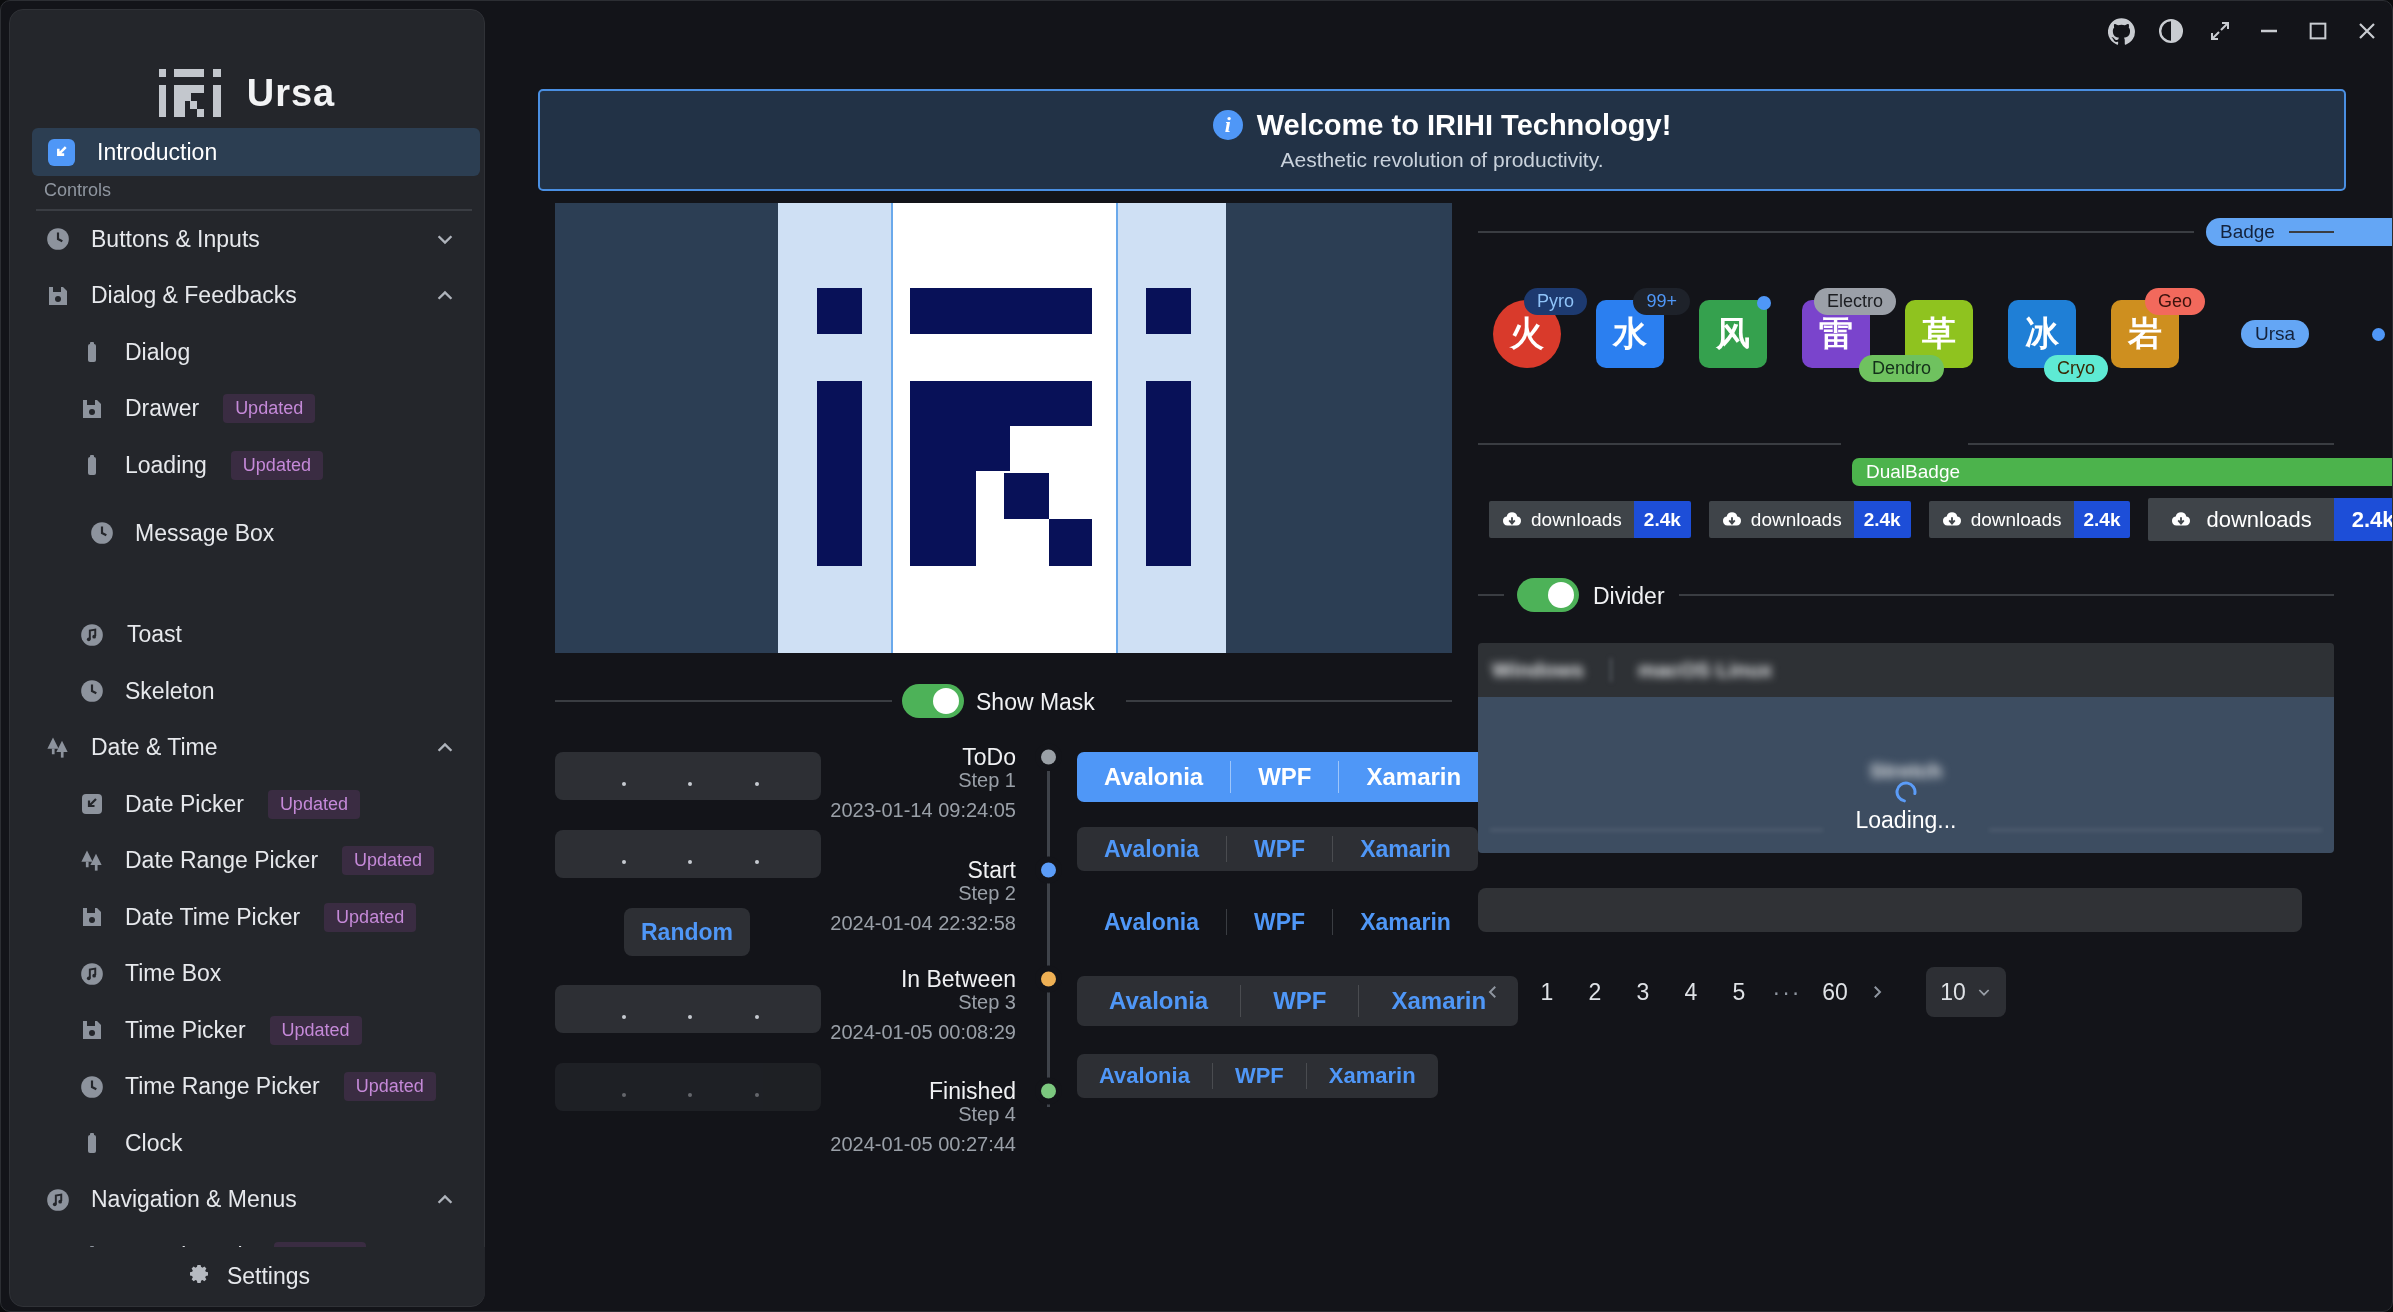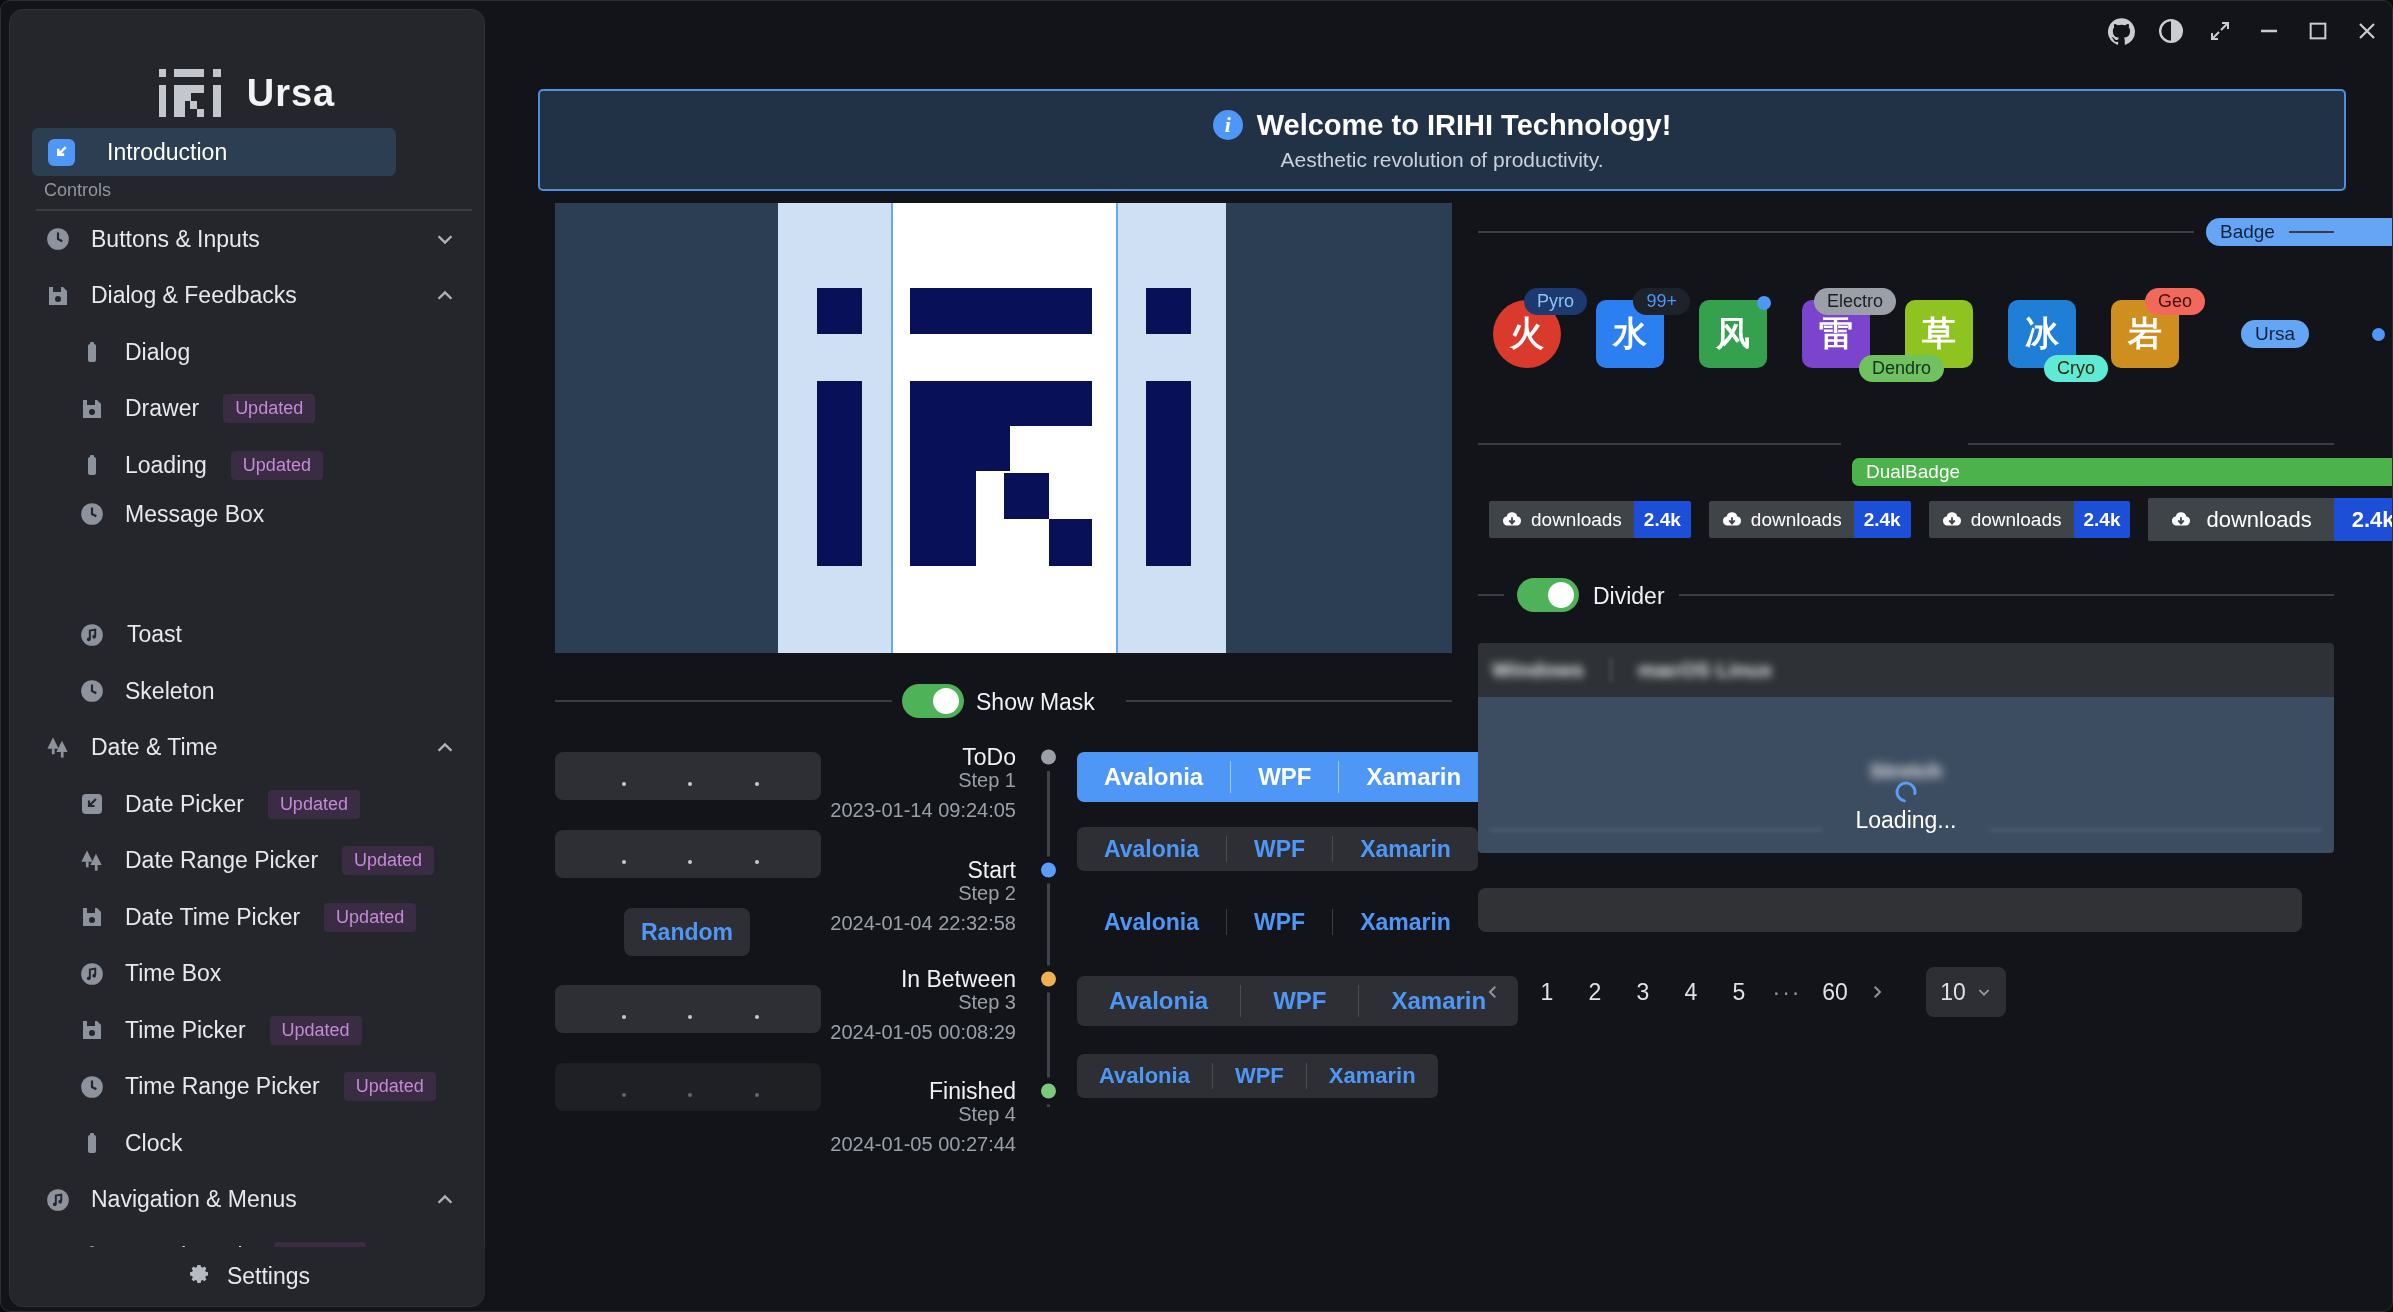--- a/index.html
+++ b/index.html
@@ -7,22 +7,22 @@
   #app{position:relative;width:2393px;height:1312px;background:#131419;border:1px solid #2c2e33;
        border-radius:10px;overflow:hidden;}
   .abs{position:absolute;}
   
   #sidebar{left:8px;top:8px;width:476px;height:1298px;background:#24262b;border-radius:14px;
            border:1px solid #303237;}
   #logo-row{left:0;right:0;top:50px;height:66px;display:flex;align-items:center;justify-content:center;gap:26px;}
   .irilogo{position:relative;}
   .irilogo div{position:absolute;background:currentColor;}
   #logo-title{font-size:38px;font-weight:bold;color:#f2f3f5;letter-spacing:1px;}
-  #intro-item{left:22px;top:118px;width:364px;height:48px;background:#2c3e52;border-radius:6px;
-              display:flex;align-items:center;gap:32px;padding-left:16px;}
+  #intro-item{left:22px;top:118px;width:448px;height:48px;background:#2c3e52;border-radius:6px;
+              display:flex;align-items:center;gap:22px;padding-left:16px;}
   #intro-icon{width:27px;height:27px;border-radius:6px;background:#4f97f7;display:flex;align-items:center;justify-content:center;}
   #intro-item span.lbl{color:#fff;font-size:23px;}
   #controls-label{left:34px;top:170px;font-size:18px;color:#8f96a0;}
   #sb-divider{left:26px;top:199px;width:436px;height:2px;background:#3a3d43;}
   #sb-items{left:0;top:204px;width:476px;height:1048px;overflow:hidden;}
   .sb-item{position:absolute;left:0;width:476px;height:50px;display:flex;align-items:center;gap:20px;cursor:default;}
   .sb-item.group{padding-left:34px;}
   .sb-item.sub{padding-left:68px;}
   .sb-icon{width:27px;height:27px;display:flex;align-items:center;justify-content:center;color:#8d939d;flex:none;}
   .sb-label{color:#e6e8ec;font-size:23px;white-space:nowrap;}
@@ -214,21 +214,21 @@
         <div class="sb-item sub" style="top: 226px;">
           <span class="sb-icon">
             <svg width="24" height="24" viewBox="0 0 24 24" fill="currentColor">
               <rect x="8" y="4" width="8" height="18" rx="2"></rect>
               <rect x="10" y="2" width="4" height="3" rx="1"></rect>
             </svg>
           </span>
           <span class="sb-label">Loading</span>
           <span class="sb-badge">Updated</span>
         </div>
-        <div class="sb-item sub" style="top: 275px;">
+        <div class="sb-item sub" style="top: 294px; margin-left: 10px;">
           <span class="sb-icon">
             <svg width="26" height="26" viewBox="0 0 24 24" fill="currentColor">
               <circle cx="12" cy="12" r="10"></circle>
               <path d="M12 6v6l4 2" stroke="#24262b" stroke-width="2" fill="none"></path>
             </svg>
           </span>
           <span class="sb-label">Message Box</span>
         </div>
         <div class="sb-item sub" style="top: 395.5px; gap: 22px;">
           <span class="sb-icon">

